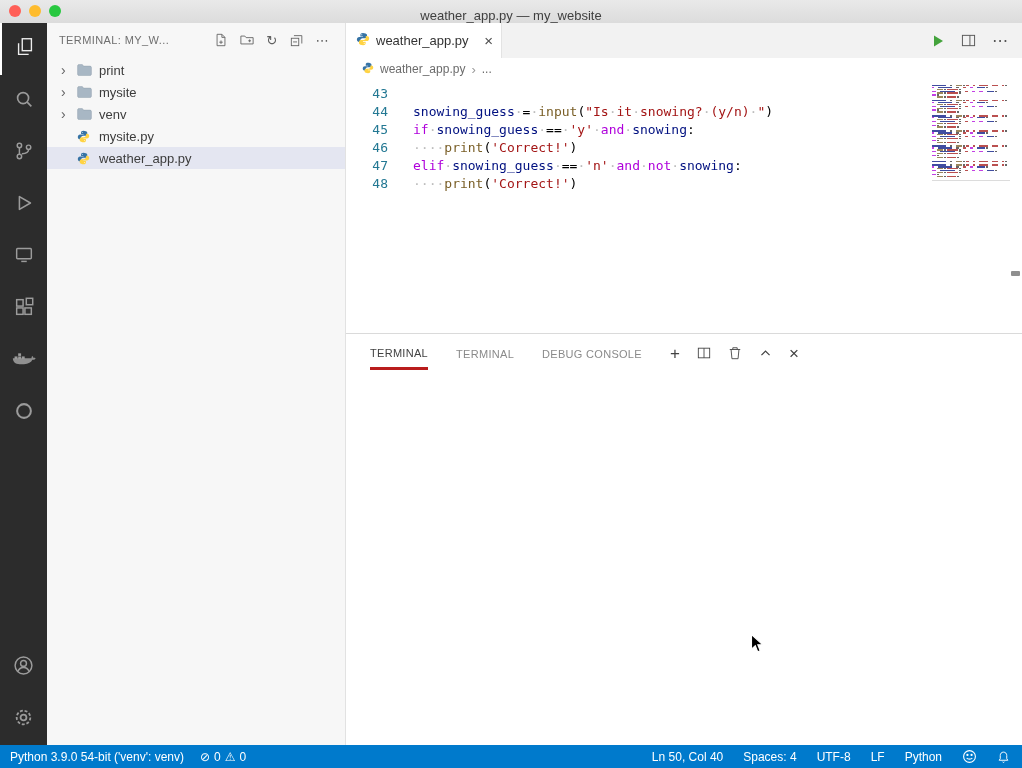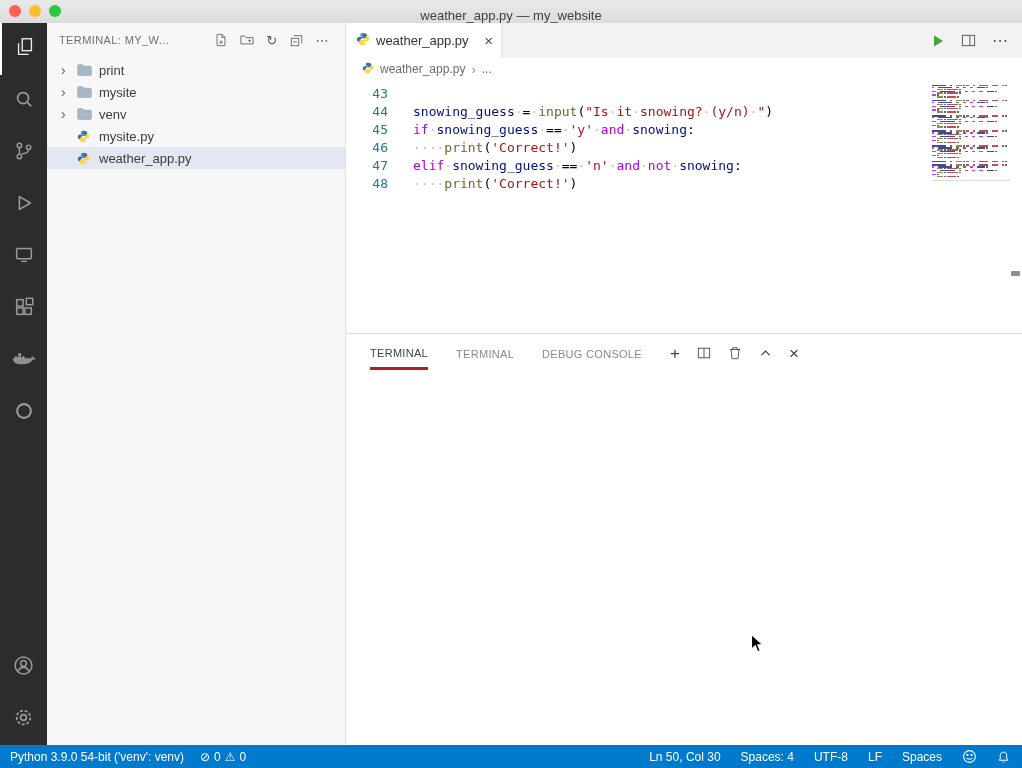--- a/index.html
+++ b/index.html
@@ -424,25 +424,25 @@
   <div class="sb-left">
     <span class="sb-item">Python 3.9.0 54-bit ('venv': venv)</span>
     <span class="sb-item">
       <span>⊘</span>
       <span>0</span>
       <span>⚠</span>
       <span>0</span>
     </span>
   </div>
   <div class="sb-right">
-    <span class="sb-item">Ln 50, Col 30</span>
+    <span class="sb-item">Ln 50, Col 40</span>
     <span class="sb-item">Spaces: 4</span>
     <span class="sb-item">UTF-8</span>
     <span class="sb-item">LF</span>
-    <span class="sb-item">Spaces</span>
+    <span class="sb-item">Python</span>
     <span class="sb-item">
       <svg width="15" height="15" viewBox="0 0 16 16" fill="none" stroke="#fff" stroke-width="1.2">
           <circle cx="8" cy="8" r="6.3"></circle>
           <circle cx="5.8" cy="6.3" r=".6" fill="#fff"></circle>
           <circle cx="10.2" cy="6.3" r=".6" fill="#fff"></circle>
           <path d="M5 9.6c1.2 1.6 4.8 1.6 6 0"></path>
         </svg>
     </span>
     <span class="sb-item">
       <svg width="13" height="14" viewBox="0 0 16 16" fill="none" stroke="#fff" stroke-width="1.2">

